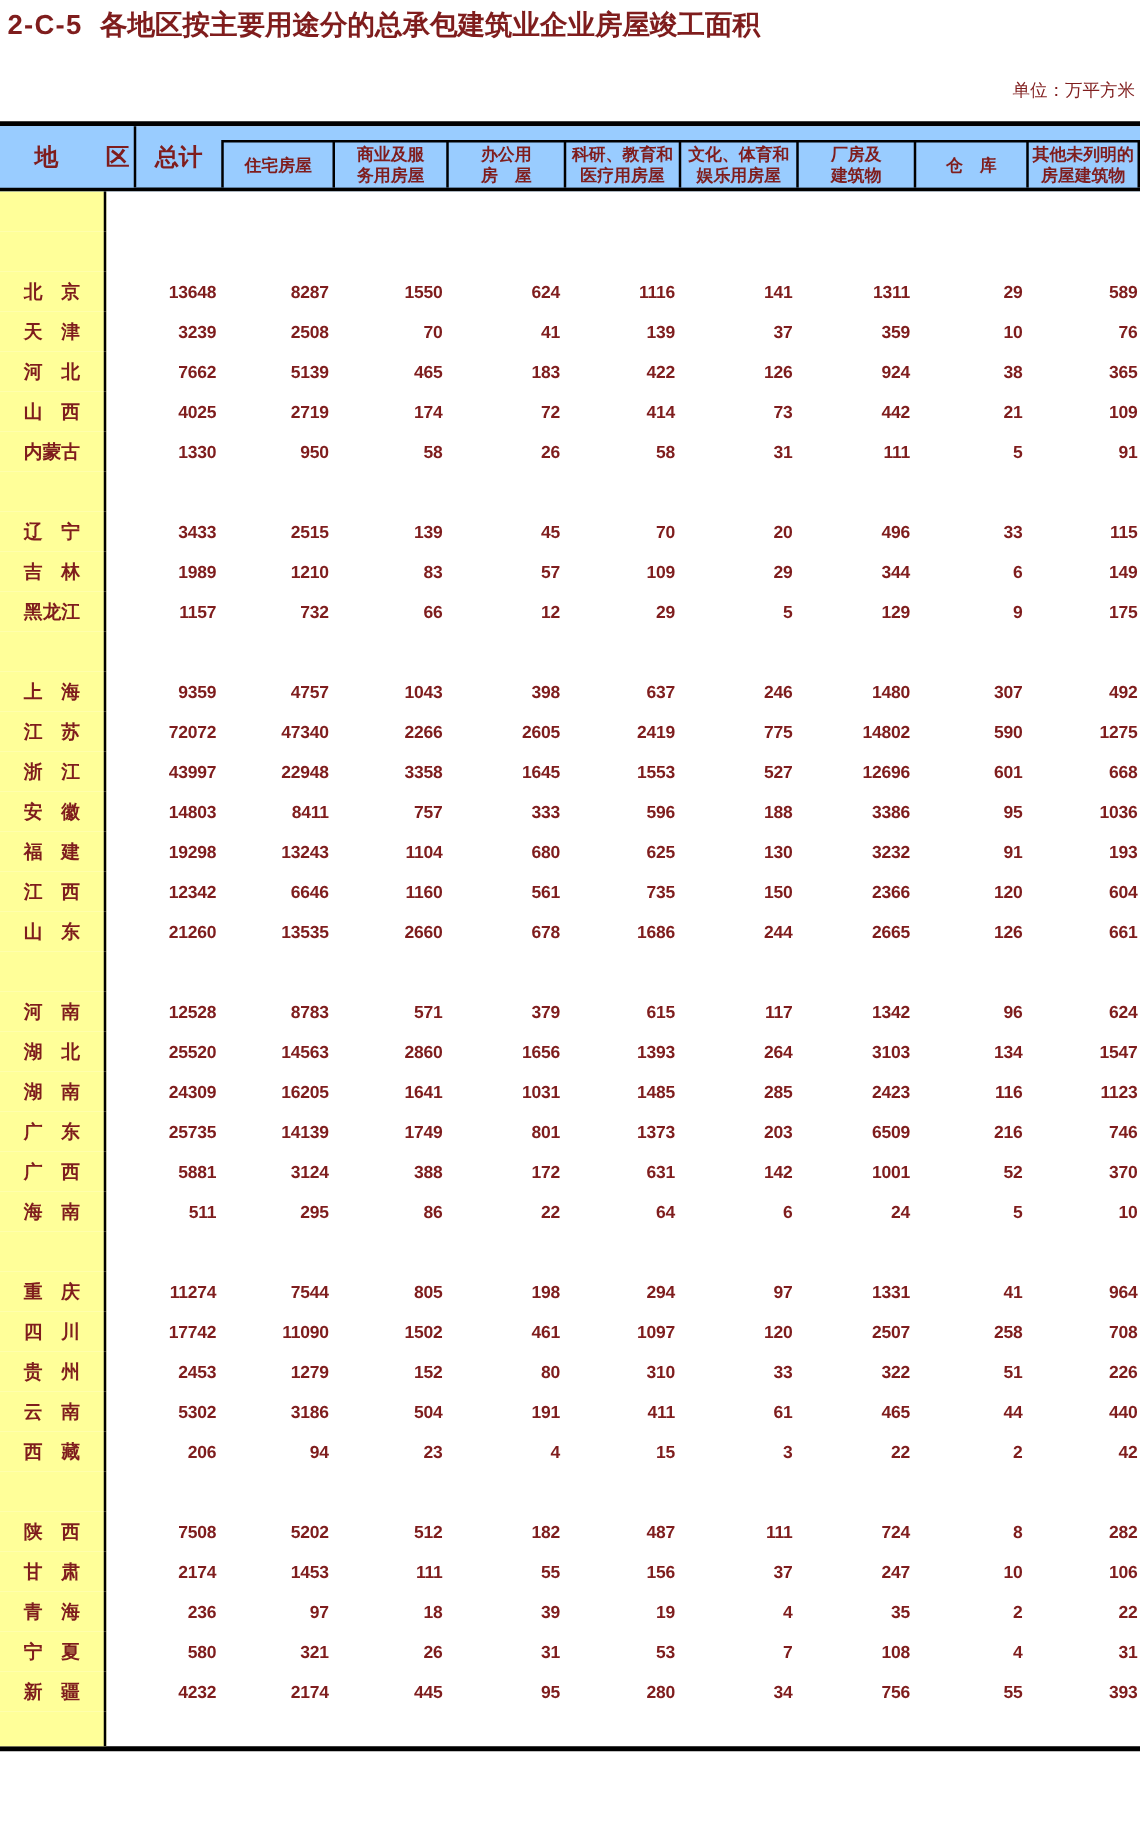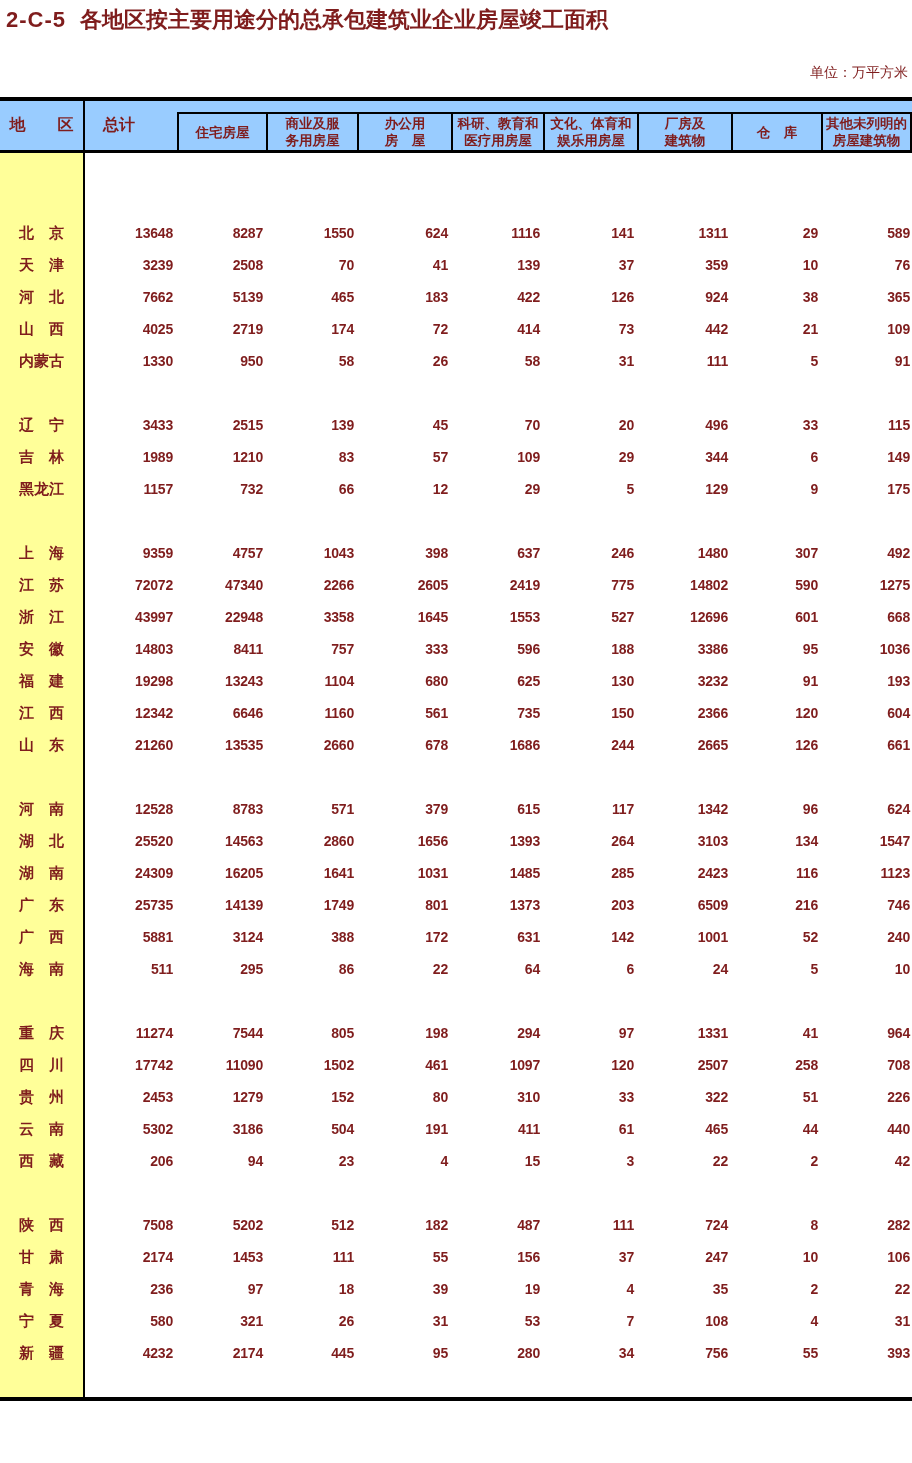--- a/index.html
+++ b/index.html
@@ -6,21 +6,21 @@
   .page{position:relative;width:912px;height:1463px;background:#ffffff;overflow:hidden;
         font-family:"Liberation Sans","DejaVu Sans",sans-serif;color:#7f1d1d;}
   .title{position:absolute;left:6px;top:5px;font-size:22px;font-weight:bold;white-space:nowrap;}
   .title .code{margin-right:14px;letter-spacing:1px;}
   .unit{position:absolute;right:4px;top:64px;font-size:14px;font-weight:normal;}
   .tablewrap{position:absolute;left:0;top:97px;width:912px;}
   .bar{height:4px;background:#000;}
   
   .thead{position:relative;height:49px;background:#99CCFF;border-bottom:3px solid #000;}
   .hcell{position:absolute;top:0;height:100%;display:flex;align-items:center;justify-content:center;
-         font-size:16px;font-weight:bold;}
+         font-size:19px;font-weight:bold;padding-left:24px;}
   .h-region{left:0;width:83px;border-right:2px solid #000;background:#99CCFF;}
   .h-total{left:73px;width:92px;}
   .subheads{position:absolute;left:177px;right:0;top:11px;bottom:0;background:#000;
             display:grid;grid-template-columns:87px 89px 92px 90px 92px 92px 88px auto;
             grid-gap:2px;padding:2px 2px 0 2px;box-sizing:border-box;}
   .subbox{background:#99CCFF;display:flex;flex-direction:column;align-items:center;justify-content:center;
           font-size:13.5px;font-weight:bold;line-height:17px;text-align:center;white-space:nowrap;}
   .subbox span:empty{display:none;}
   
   .tbody{width:912px;}
@@ -374,21 +374,21 @@
         <div class="trow" style="height: 32px;">
           <div class="rcell">广　西</div>
           <div class="vcell" style="width: 92px;">5881</div>
           <div class="vcell" style="width: 90px;">3124</div>
           <div class="vcell" style="width: 91px;">388</div>
           <div class="vcell" style="width: 94px;">172</div>
           <div class="vcell" style="width: 92px;">631</div>
           <div class="vcell" style="width: 94px;">142</div>
           <div class="vcell" style="width: 94px;">1001</div>
           <div class="vcell" style="width: 90px;">52</div>
-          <div class="vcell last" style="width: 90px;">240</div>
+          <div class="vcell last" style="width: 90px;">370</div>
         </div>
         <div class="trow" style="height: 32px;">
           <div class="rcell">海　南</div>
           <div class="vcell" style="width: 92px;">511</div>
           <div class="vcell" style="width: 90px;">295</div>
           <div class="vcell" style="width: 91px;">86</div>
           <div class="vcell" style="width: 94px;">22</div>
           <div class="vcell" style="width: 92px;">64</div>
           <div class="vcell" style="width: 94px;">6</div>
           <div class="vcell" style="width: 94px;">24</div>

